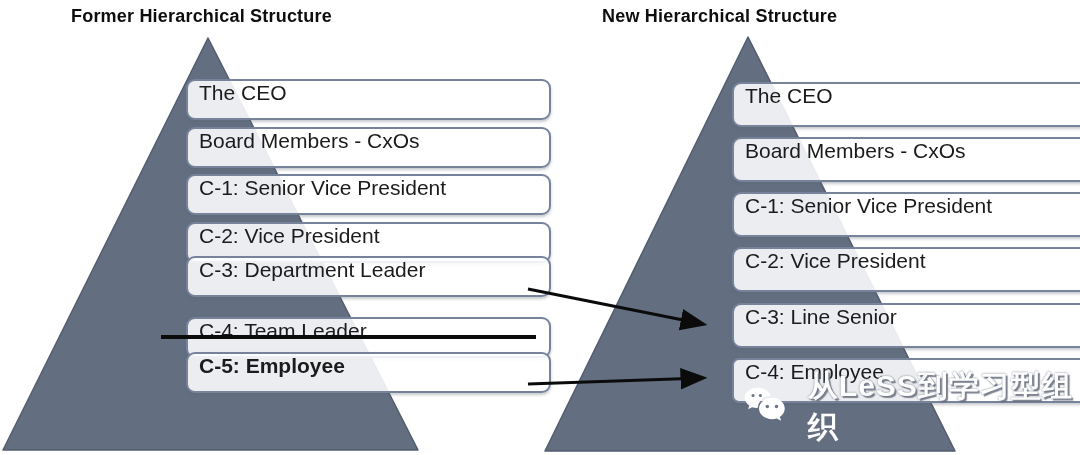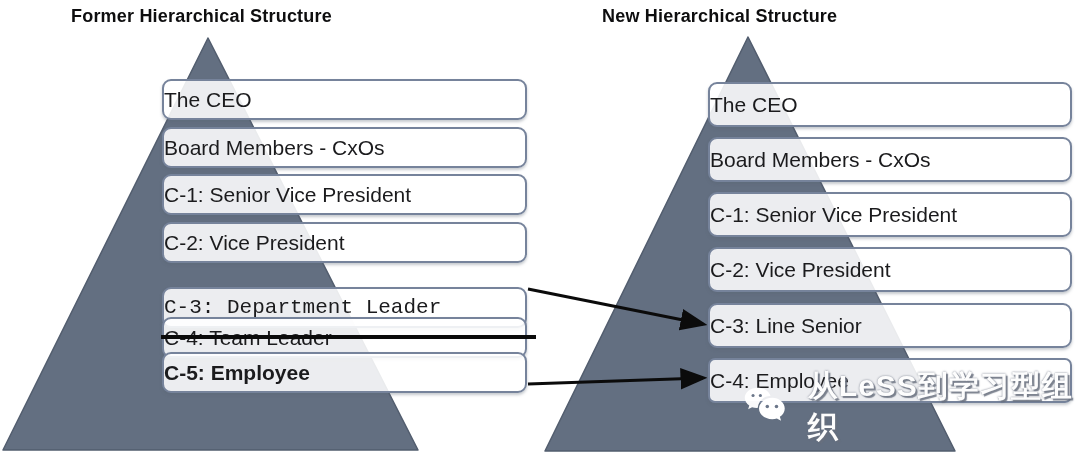--- a/index.html
+++ b/index.html
@@ -14,32 +14,33 @@
   #canvas{
     position:relative;width:1080px;height:455px;background:#ffffff;overflow:hidden;
   }
   .layer{position:absolute;left:0;top:0;width:1080px;height:455px;pointer-events:none;}
   .diagram-title{
     position:absolute;top:6px;font-size:18px;font-weight:700;color:#0E0E0F;letter-spacing:.2px;
   }
   .title-left{left:71px;}
   .title-right{left:602px;}
   .level-box{
-    position:absolute;display:flex;align-items:center;
+    position:absolute;display:flex;
     background:rgba(255,255,255,0.88);
     border:2px solid var(--box-border);
     border-radius:9px;
     box-shadow:0 2px 3px rgba(90,100,115,0.35);
+    padding-left:11px;
     color:var(--label);
-    white-space:nowrap;overflow:hidden;
+    white-space:nowrap;overflow:hidden;margin-left:24px;
   }
   .col-left{left:162px;width:365px;height:41px;font-size:21px;}
   .col-right{left:708px;width:364px;height:45px;font-size:21px;}
   .l0{top:79px;} .l1{top:127px;} .l2{top:174px;} .l3{top:222px;}
-  .l4{top:287px;font-family:Liberation Mono, monospace;} .l5{top:317px;} .l6{top:352px;font-weight:bold;}
+  .l4{top:256px;} .l5{top:317px;} .l6{top:352px;font-weight:bold;}
   .r0{top:82px;} .r1{top:137px;} .r2{top:192px;} .r3{top:247px;}
   .r4{top:303px;} .r5{top:358px;border-radius:7px;}
   .watermark{
     position:absolute;left:742px;top:383px;height:48px;
     display:flex;align-items:center;gap:18px;
   }
   .watermark-text{
     font-size:30px;font-weight:700;color:#FDFDFD;letter-spacing:1px;
     text-shadow:0 0 2px rgba(104,112,126,0.95), 2px 2px 1px rgba(104,112,126,0.85);
   }

